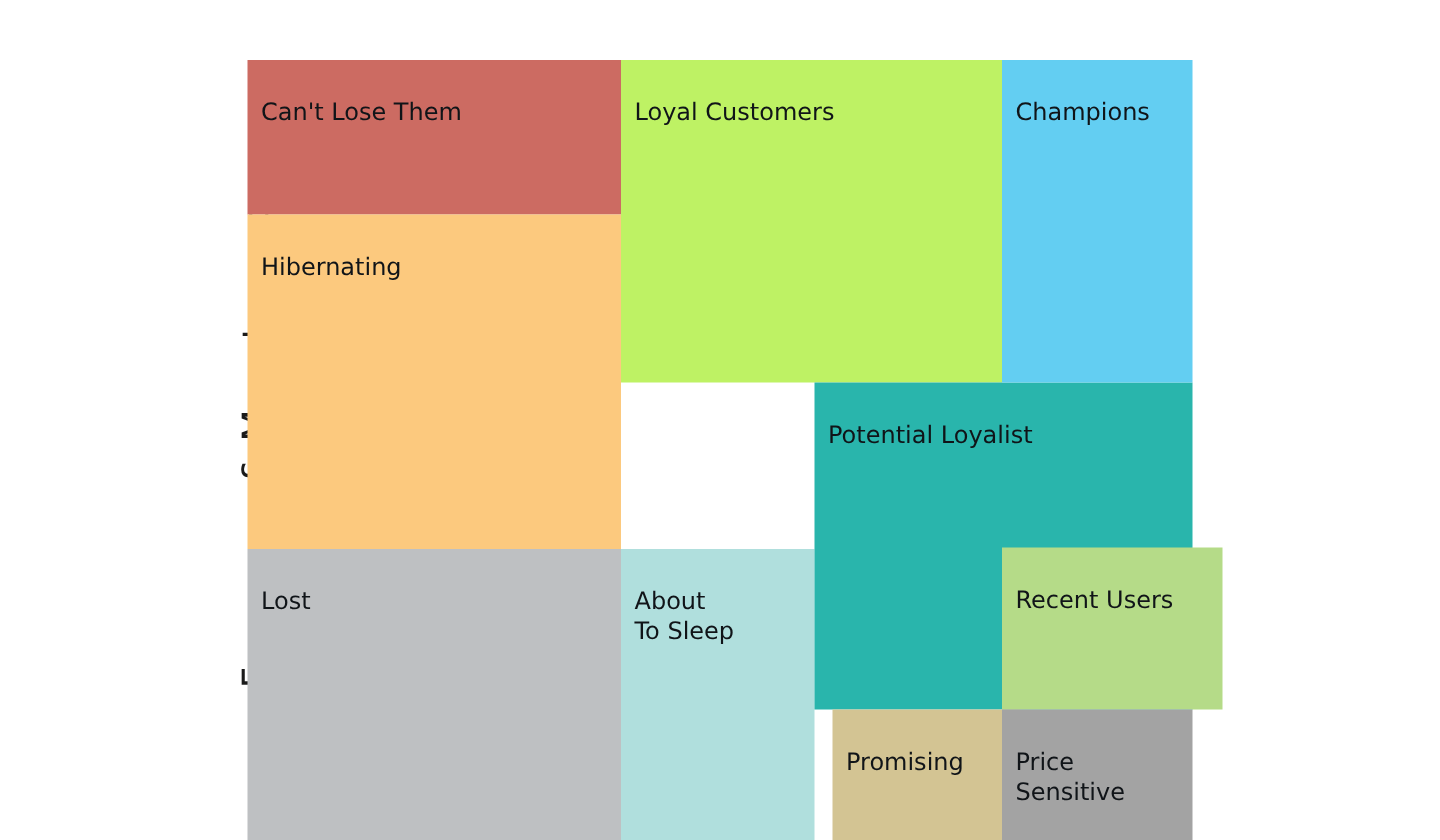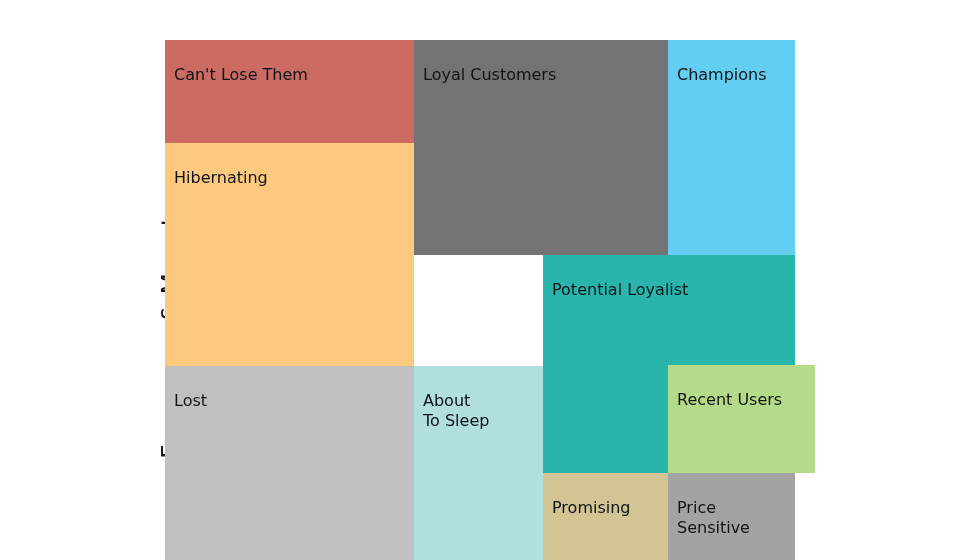--- a/index.html
+++ b/index.html
@@ -73,31 +73,31 @@
   <div id="plot">
       <div class="cell" style="left: 0px; top: 0px; width: 249px; height: 103px; background: rgb(204, 107, 98);">
         <div class="cell-label">Can't Lose Them</div>
       </div>
       <div class="cell" style="left: 0px; top: 103px; width: 249px; height: 223px; background: rgb(252, 201, 126);">
         <div class="cell-label">Hibernating</div>
       </div>
       <div class="cell" style="left: 0px; top: 326px; width: 249px; height: 194px; background: rgb(190, 192, 194);">
         <div class="cell-label">Lost</div>
       </div>
-      <div class="cell" style="left: 249px; top: 0px; width: 254px; height: 215px; background: #737373;">
+      <div class="cell" style="left: 249px; top: 0px; width: 254px; height: 215px; background: #bef264;">
         <div class="cell-label">Loyal Customers</div>
       </div>
       <div class="cell" style="left: 249px; top: 326px; width: 129px; height: 194px; background: rgb(176, 223, 221);">
         <div class="cell-label">About
 To Sleep</div>
       </div>
       <div class="cell" style="left: 378px; top: 215px; width: 252px; height: 218px; background: rgb(41, 181, 172);">
         <div class="cell-label">Potential Loyalist</div>
       </div>
-      <div class="cell" style="left: 378px; top: 433px; width: 125px; height: 87px; background: rgb(211, 196, 147); padding-left: 24px;">
+      <div class="cell" style="left: 390px; top: 433px; width: 125px; height: 87px; background: rgb(211, 196, 147); padding-left: 24px;">
         <div class="cell-label">Promising</div>
       </div>
       <div class="cell" style="left: 503px; top: 0px; width: 127px; height: 215px; background: rgb(99, 206, 242);">
         <div class="cell-label">Champions</div>
       </div>
       <div class="cell" style="left: 503px; top: 325px; width: 147px; height: 108px; background: rgb(181, 219, 136);">
         <div class="cell-label">Recent Users</div>
       </div>
       <div class="cell" style="left: 503px; top: 433px; width: 127px; height: 87px; background: #a3a3a3;">
         <div class="cell-label">Price

